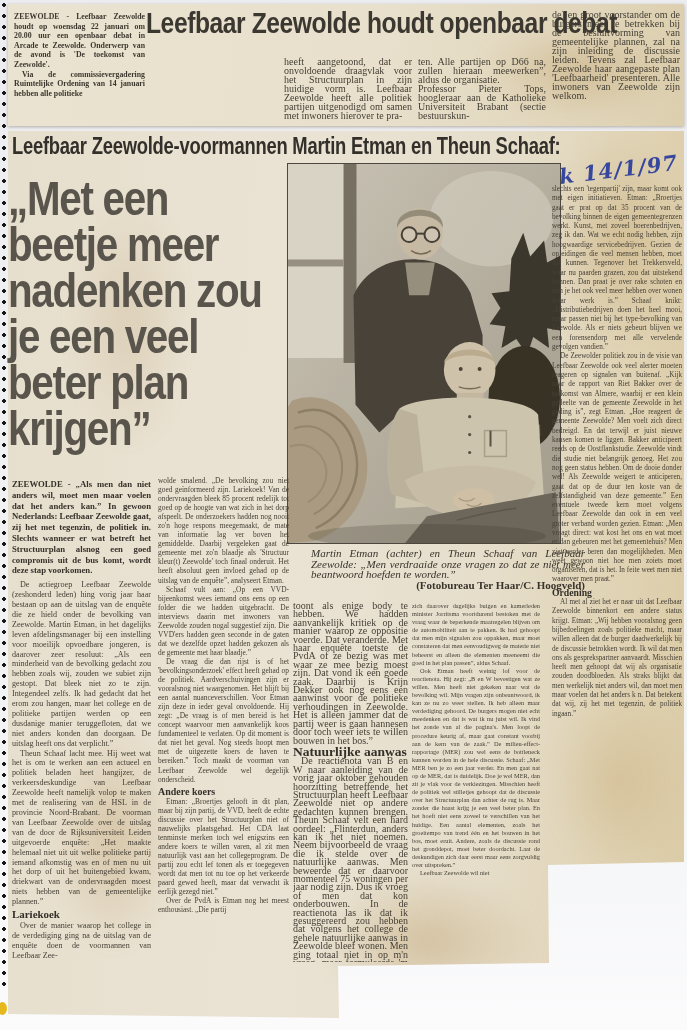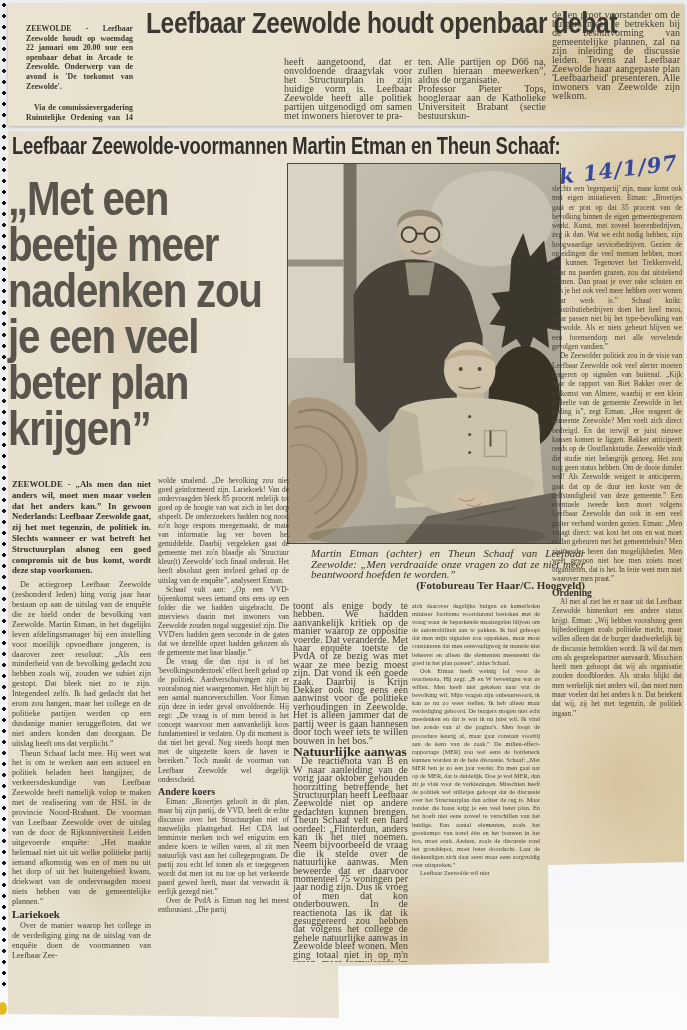--- a/index.html
+++ b/index.html
@@ -16,21 +16,21 @@
      box-shadow:0 1px 3px rgba(60,50,30,.35);}
   .stain{position:absolute;border-radius:50%;filter:blur(9px);pointer-events:none;}
   #perforation{position:absolute;left:0;top:0;width:9px;height:990px;
      background-image:radial-gradient(circle 2.1px at 4px 5px,#181715 95%,rgba(0,0,0,0));
      background-size:9px 11px;}
   .yellow-dot{position:absolute;left:-2px;top:1002px;width:9px;height:13px;border-radius:50%;background:#e5b91d;}
 
   
   .intro-box{position:absolute;left:14px;top:12px;width:131px;height:110px;overflow:hidden;
      font-weight:700;font-size:7.8px;line-height:9.6px;text-align:justify;color:#3c372e;}
-  .intro-box p{margin:12px;}
+  .intro-box p{margin:0;}
   .intro-box p+p{text-indent:8px;}
   .top-headline{position:absolute;left:146px;top:6px;margin:0;white-space:nowrap;
      font-family:"Liberation Sans",sans-serif;font-weight:700;font-size:30px;letter-spacing:-.5px;
      color:#3b3731;transform:scaleX(.82);transform-origin:left top;}
   .top-col{position:absolute;top:57px;width:128px;height:66px;overflow:hidden;
      font-size:10px;line-height:9px;text-align:justify;white-space:pre-line;color:#45403六;color:#454036;}
   #tc2{left:148px;} #tc3{left:284px;} #tc4{left:418px;}
   #tc5{left:552px;top:10px;height:113px;}
 
   

